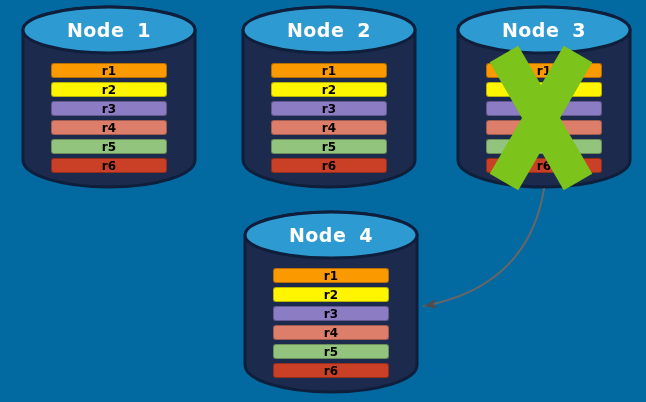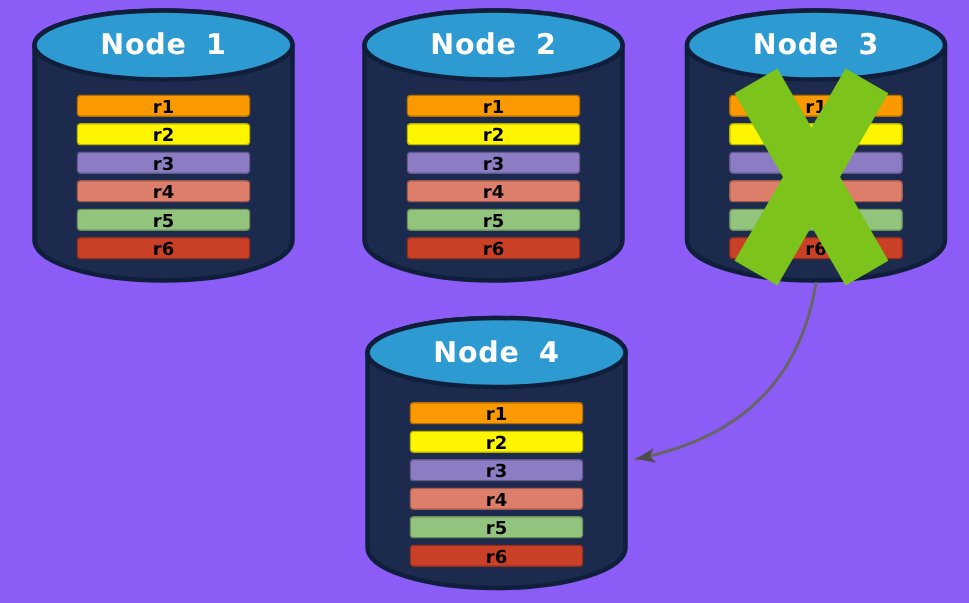--- a/index.html
+++ b/index.html
@@ -1,17 +1,17 @@
 <!DOCTYPE html>
 <html><head>
 <meta charset="utf-8">
 <style>
   html,body{margin:0;padding:0;background:#ffffff;}
   .canvas{
-    position:relative;width:646px;height:402px;background:#8b5cf6;overflow:hidden;
+    position:relative;width:646px;height:402px;background:#0369a1;overflow:hidden;
     font-family:"DejaVu Sans","Liberation Sans",sans-serif;
   }
   .node{position:absolute;width:178px;height:184px;}
   .n1{left:20px;top:6px;}
   .n2{left:240px;top:6px;}
   .n3{left:455px;top:6px;}
   .n4{left:242px;top:211px;}
   .cyl{position:absolute;left:0;top:0;width:178px;height:184px;overflow:visible;}
   .title{
     position:absolute;left:0;right:0;top:11px;height:26px;

